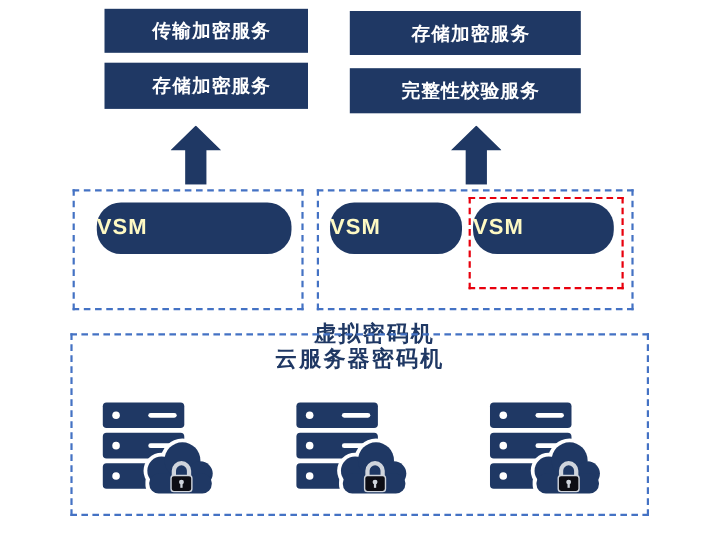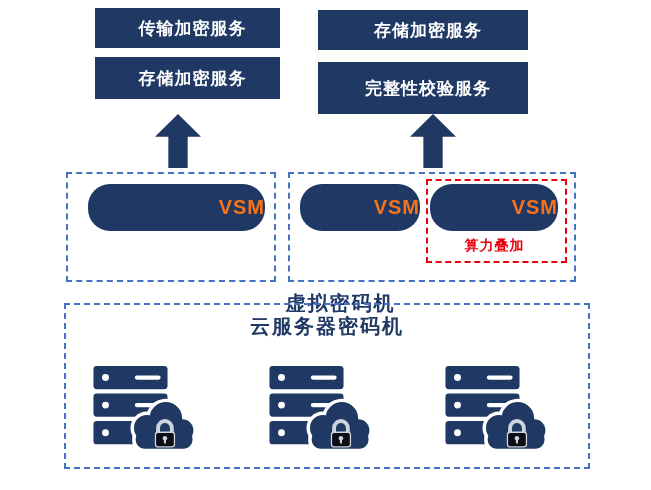--- a/index.html
+++ b/index.html
@@ -5,22 +5,22 @@
   html,body{margin:0;padding:0;background:#ffffff;}
   body{font-family:"Liberation Sans","DejaVu Sans",sans-serif;}
   .stage{position:relative;width:651px;height:490px;background:#ffffff;overflow:hidden;}
 
   .svc-box{
     position:absolute;background:#1f3864;color:#ffffff;
     display:flex;align-items:center;justify-content:center;
     font-weight:bold;font-size:17px;letter-spacing:1px;padding-left:10px;
   }
   .vsm-box{
-    position:absolute;background:#1f3864;color:#f97316;
-    display:flex;align-items:center;justify-content:flex-end;
+    position:absolute;background:#1f3864;color:#fef9c3;
+    display:flex;align-items:center;justify-content:flex-start;
     font-weight:bold;font-size:20px;letter-spacing:1px;border-radius:22px;
   }
   .up-arrow{
     position:absolute;width:46px;height:54px;background:#1f3864;
     clip-path:polygon(50% 0,100% 42%,71% 42%,71% 100%,29% 100%,29% 42%,0 42%);
   }
   .dash-blue{
     position:absolute;border:2px dashed #4472c4;background:transparent;
   }
   .dash-red{
@@ -44,42 +44,41 @@
   <div class="svc-box" style="left:95px;top:8px;width:175px;height:40px;">
     <span>传输加密服务</span>
   </div>
   <div class="svc-box" style="left:95px;top:57px;width:175px;height:42px;">
     <span>存储加密服务</span>
   </div>
 
   <div class="svc-box" style="left:318px;top:10px;width:200px;height:40px;">
     <span>存储加密服务</span>
   </div>
-  <div class="svc-box" style="left:318px;top:62px;width:200px;height:52px;text-align:right;">
+  <div class="svc-box" style="left:318px;top:62px;width:200px;height:41px;text-align:right;">
     <span>完整性校验服务</span>
   </div>
 
   <div class="up-arrow" style="left:155px;top:114px;"></div>
   <div class="up-arrow" style="left:410px;top:114px;"></div>
 
   <div class="dash-blue" style="left:66px;top:172px;width:206px;height:106px;"></div>
   <div class="dash-blue" style="left:288px;top:172px;width:284px;height:106px;"></div>
 
   <div class="vsm-box" style="left:88px;top:184px;width:177px;height:47px;">
     <span>VSM</span>
   </div>
   <div class="vsm-box" style="left:300px;top:184px;width:120px;height:47px;">
     <span>VSM</span>
   </div>
   <div class="vsm-box" style="left:430px;top:184px;width:128px;height:47px;">
     <span>VSM</span>
   </div>
 
   <div class="dash-red" style="left:426px;top:179px;width:137px;height:80px;"></div>
-  <div class="overlay-label" style="left:426px;top:237px;width:137px;">算力叠加</div>
 
   <div class="big-label" style="left:0;top:290px;width:651px;padding-left:15px;">虚拟密码机</div>
 
   <div class="dash-blue" style="left:64px;top:303px;width:522px;height:162px;">
     <div class="big-label" style="left:0;top:8px;width:522px;">云服务器密码机</div>
 
     <svg class="server-icon" style="left:24px;top:58px;" viewBox="0 0 130 104">
       <g fill="#1f3864">
         <rect x="4" y="2" width="86" height="27" rx="4"></rect>
         <rect x="4" y="34" width="86" height="27" rx="4"></rect>

